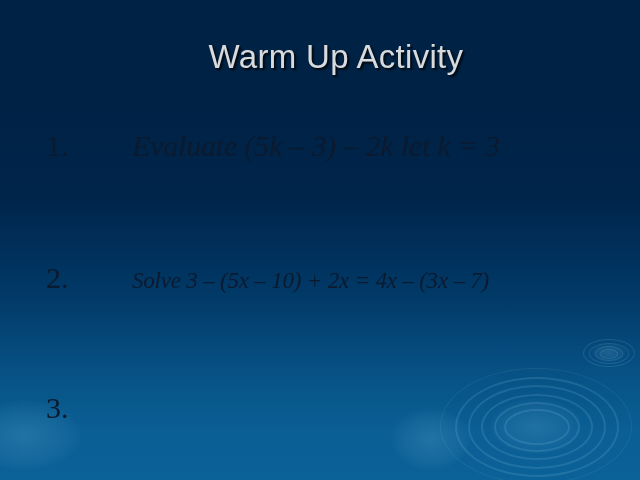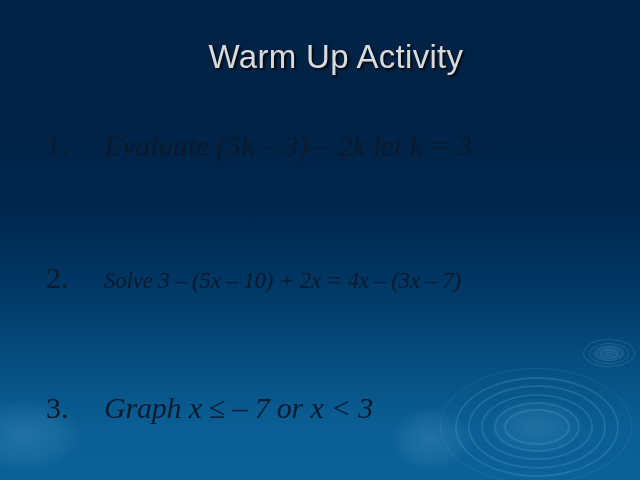--- a/index.html
+++ b/index.html
@@ -106,20 +106,21 @@
   .p-num {
     font-style: normal;
     width: 58px;
     flex: 0 0 58px;
     font-size: 30px;
   }
   .p-body {
     font-style: italic;
     font-size: 30px;
     letter-spacing: -0.2px;
+    margin-left: 28px;
   }
 
   #p1 { top: 130px; }
   #p2 { top: 262px; font-size: 29px; }
   #p2 .p-body { font-size: 23px; }
   #p3 { top: 392px; }
 </style>
 </head>
 <body>
 
@@ -153,17 +154,16 @@
       <span class="p-body">Evaluate (5k – 3) – 2k    let k = 3</span>
     </div>
 
     <div class="problem" id="p2">
       <span class="p-num">2.</span>
       <span class="p-body">Solve   3 – (5x – 10) + 2x = 4x – (3x – 7)</span>
     </div>
 
     <div class="problem" id="p3">
       <span class="p-num">3.</span>
-      <span class="p-body">Graph   x ≤ – 7 or x &lt; 3</span>
     </div>
 
   </div>
 </div>
 
 </body></html>

